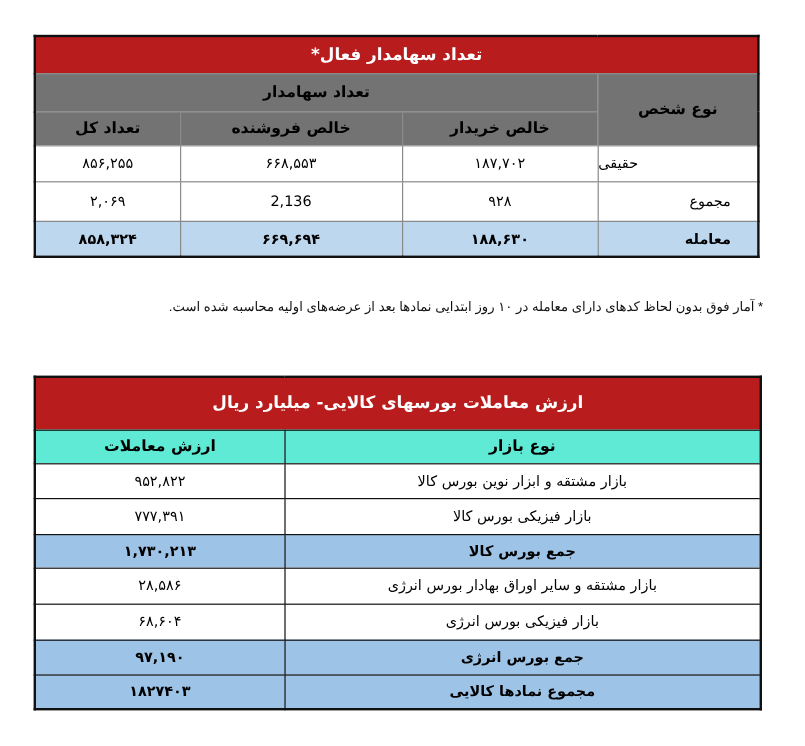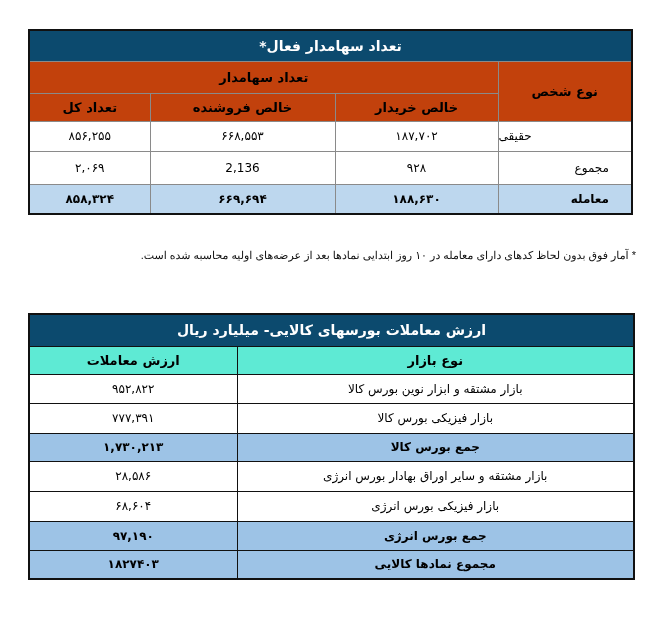--- a/index.html
+++ b/index.html
@@ -1,20 +1,20 @@
 <!DOCTYPE html>
 <html><head>
 <meta charset="utf-8">
 <style>
   html, body { margin:0; padding:0; background:#ffffff; }
   body { width:671px; height:622px; position:relative; font-family:"DejaVu Sans", sans-serif; color:#000; overflow:hidden; }
   table { border-collapse:collapse; position:absolute; table-layout:fixed; direction:rtl; }
   td { text-align:center; vertical-align:middle; padding:0; font-size:12px; }
-  .title { background:#0c4a6e; color:#ffffff; font-weight:bold; font-size:14px; }
-  .hdr { background:#c2410c; font-weight:bold; font-size:13px; }
+  .title { background:#b91c1c; color:#ffffff; font-weight:bold; font-size:14px; }
+  .hdr { background:#737373; font-weight:bold; font-size:13px; }
   .hdr2 { background:#5eead4; font-weight:bold; font-size:13px; }
   .total1 { background:#bdd7ee; font-weight:bold; font-size:13px; }
   .total2 { background:#9dc3e6; font-weight:bold; font-size:13px; }
   .row { background:#ffffff; }
 
   #t1 { left:28px; top:29px; width:605px; border:2px solid #111; }
   #t1 td { border:1px solid #8a8a8a; }
   #t1 .title td, #t1 td.title { border:none; }
 
   #t2 { left:28px; top:313px; width:605px; border:2px solid #111; }
@@ -68,21 +68,21 @@
   </table>
 
 <div class="note">* آمار فوق بدون لحاظ کدهای دارای معامله در ۱۰ روز ابتدایی نمادها بعد از عرضه‌های اولیه محاسبه شده است.</div>
 
 <table id="t2">
   <colgroup>
     <col style="width:397px">
     <col style="width:208px">
   </colgroup>
   <tbody>
-      <tr style="height:32px">
+      <tr style="height:44px">
     <td class="title" colspan="2">ارزش معاملات بورسهای کالایی- میلیارد ریال</td>
   </tr>
   <tr style="height:28px">
     <td class="hdr2">نوع بازار</td>
     <td class="hdr2">ارزش معاملات</td>
   </tr>
   <tr class="row" style="height:29px">
     <td>بازار مشتقه و ابزار نوین بورس کالا</td>
     <td>۹۵۲,۸۲۲</td>
   </tr>

